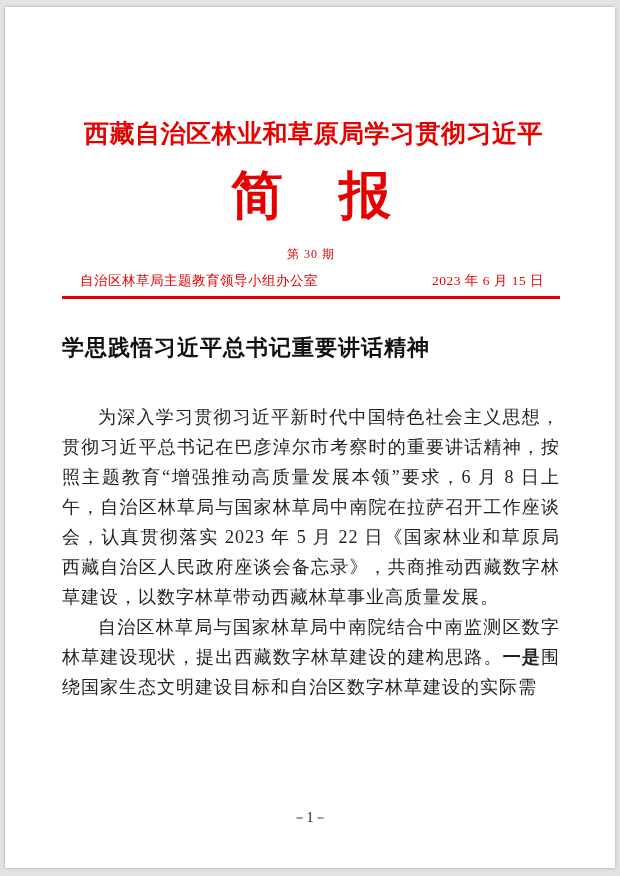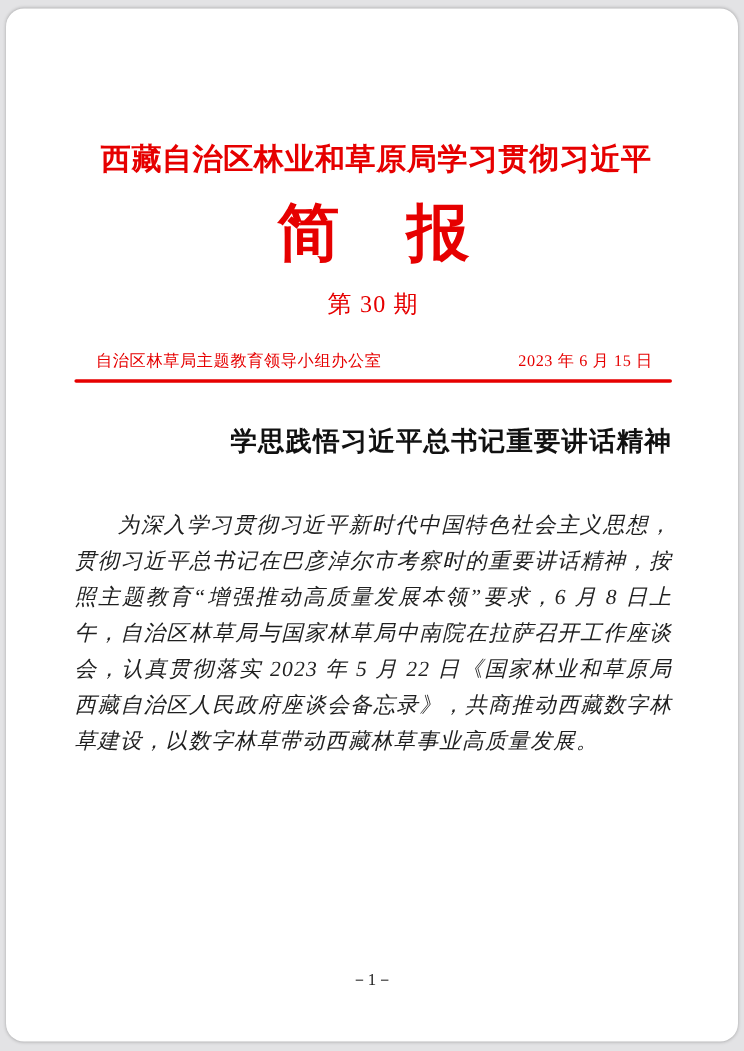--- a/index.html
+++ b/index.html
@@ -1,21 +1,21 @@
 <!DOCTYPE html>
 <html style="--accent: #e60000; --page-bg: #ffffff; --canvas-bg: #e3e3e5; --ink: #1f1f1f;"><head>
 <meta charset="utf-8">
 <style>
   :root{
     --accent:#e60000;
     --ink:#1f1f1f;
     --page-bg:#ffffff;
     --canvas-bg:#e3e3e5;
   }
-  *{margin:0;padding:0;box-sizing:border-box;border-radius:15px;}
+  *{margin:0;padding:0;box-sizing:border-box;}
   html,body{width:620px;height:876px;}
   body{
     background:var(--canvas-bg);
     font-family:"Liberation Serif","DejaVu Serif",serif;
   }
   .canvas{
     width:620px;height:876px;
     padding:7px 5px 8px 5px;
   }
   .page{
@@ -47,59 +47,58 @@
     gap:56px;
     color:var(--accent);
     font-weight:700;
     font-size:52px;
     line-height:52px;
   }
   .issue-label{
     margin-top:22px;
     text-align:center;
     color:var(--accent);
-    font-size:20px;
+    font-size:12px;
     line-height:20px;
     letter-spacing:1px;
   }
   .issue-info-row{
-    margin-top:28px;
+    margin-top:8px;
     padding:0 16px 0 18px;
     display:flex;
     justify-content:space-between;
     align-items:baseline;
     color:var(--accent);
     font-size:13.5px;
     line-height:18px;
     letter-spacing:0.5px;
   }
   .red-rule{
     margin-top:6px;
     height:2.5px;
     background:var(--accent);
   }
   
   .article-title{
     margin-top:35px;
-    text-align:right;
+    text-align:left;
     color:#111;
     font-weight:700;
     font-size:22px;
     line-height:28px;
     letter-spacing:1px;
   }
   .article-title .title-line{display:block;}
   .body-para{
     font-size:18px;
     line-height:30px;
     letter-spacing:1px;
     color:var(--ink);
     text-align:justify;
     text-indent:2em;
-    font-style:italic;
   }
   .body-para.first{margin-top:40px;}
   .bold-run{font-weight:700;}
   
   .page-footer{
     position:absolute;
     left:0;right:0;
     bottom:43px;
     text-align:center;
     color:#222;
@@ -133,20 +132,21 @@
       <div class="red-rule"></div>
     </header>
 
     <main>
       <h1 class="article-title">
         <span class="title-line">学思践悟习近平总书记重要讲话精神</span>
       </h1>
 
       <p class="body-para first">为深入学习贯彻习近平新时代中国特色社会主义思想，贯彻习近平总书记在巴彦淖尔市考察时的重要讲话精神，按照主题教育“增强推动高质量发展本领”要求，6 月 8 日上午，自治区林草局与国家林草局中南院在拉萨召开工作座谈会，认真贯彻落实 2023 年 5 月 22 日《国家林业和草原局 西藏自治区人民政府座谈会备忘录》，共商推动西藏数字林草建设，以数字林草带动西藏林草事业高质量发展。</p>
 
+      <p class="body-para"><span>自治区林草局与国家林草局中南院结合中南监测区数字林草建设现状，提出西藏数字林草建设的建构思路。</span><span class="bold-run">一是</span><span>围绕国家生态文明建设目标和自治区数字林草建设的实际需</span></p>
     </main>
 
     <footer class="page-footer">
       <span>－1－</span>
     </footer>
 
   </div>
 </div>
 
 </body></html>

